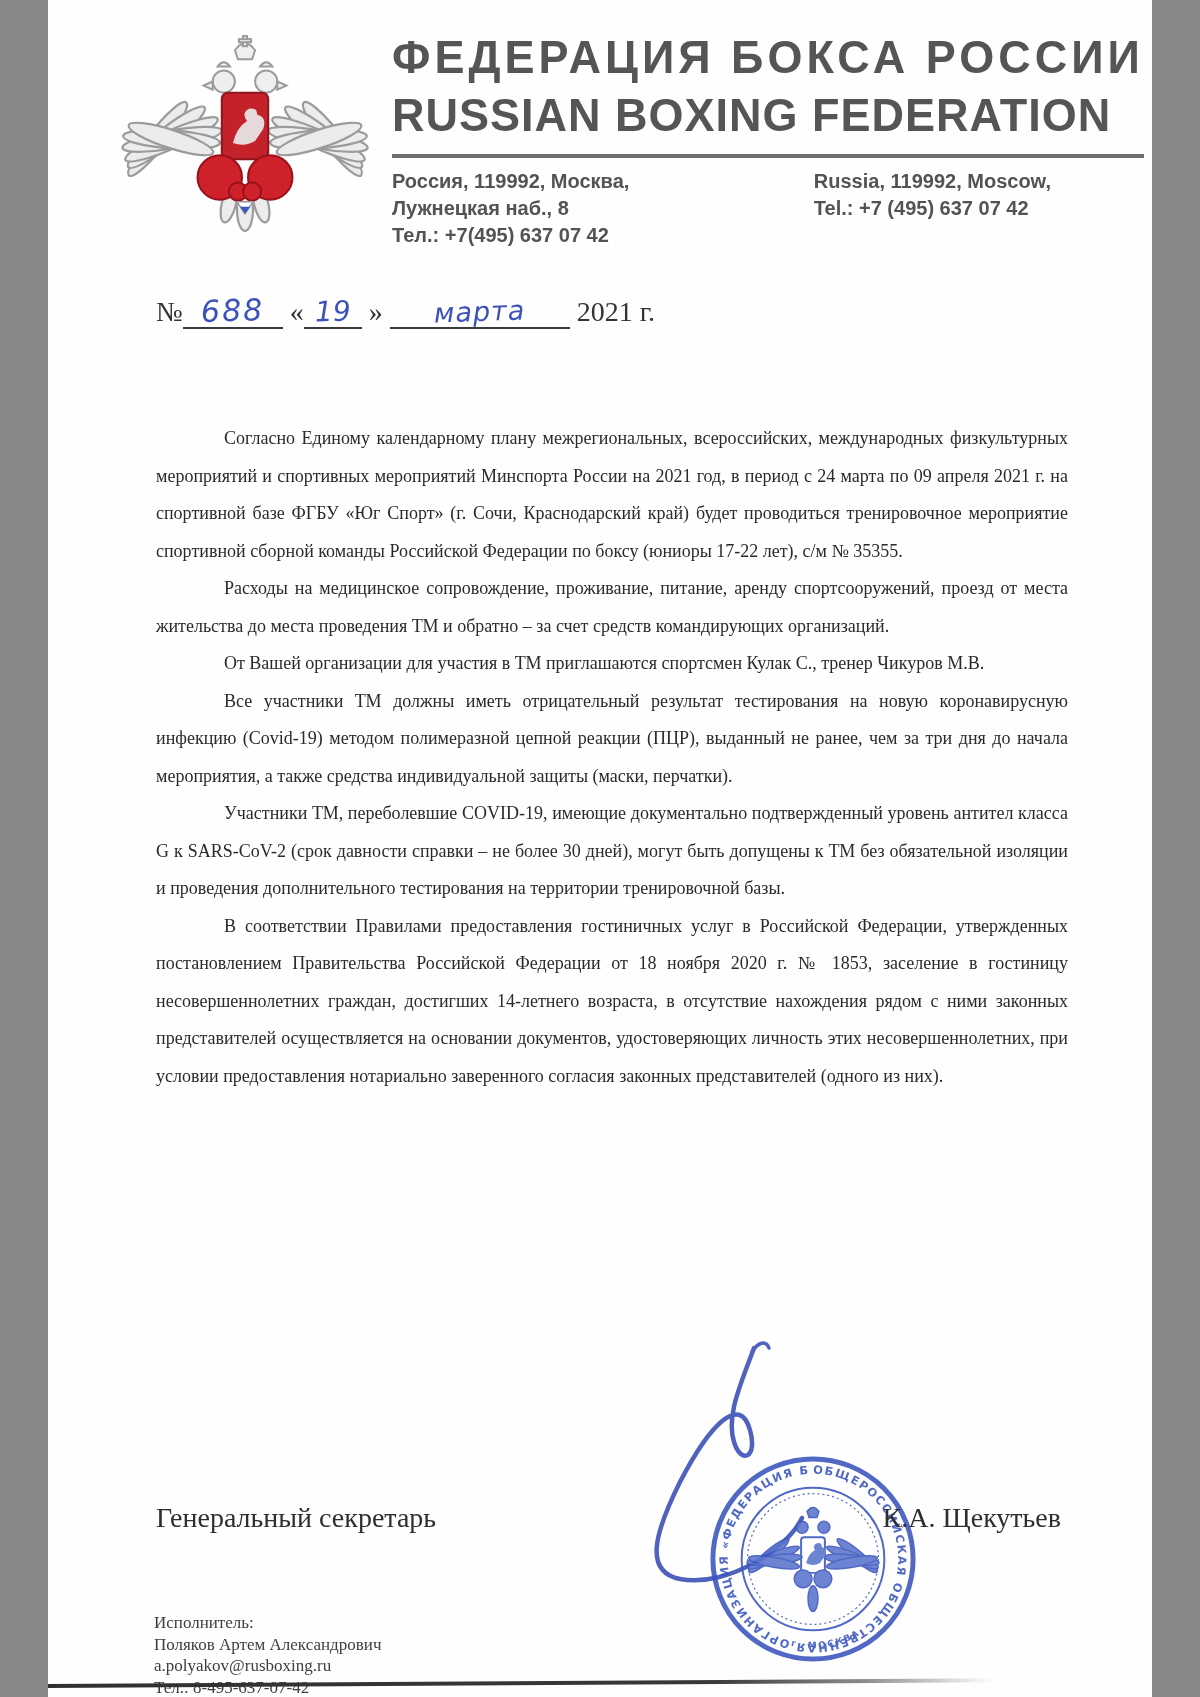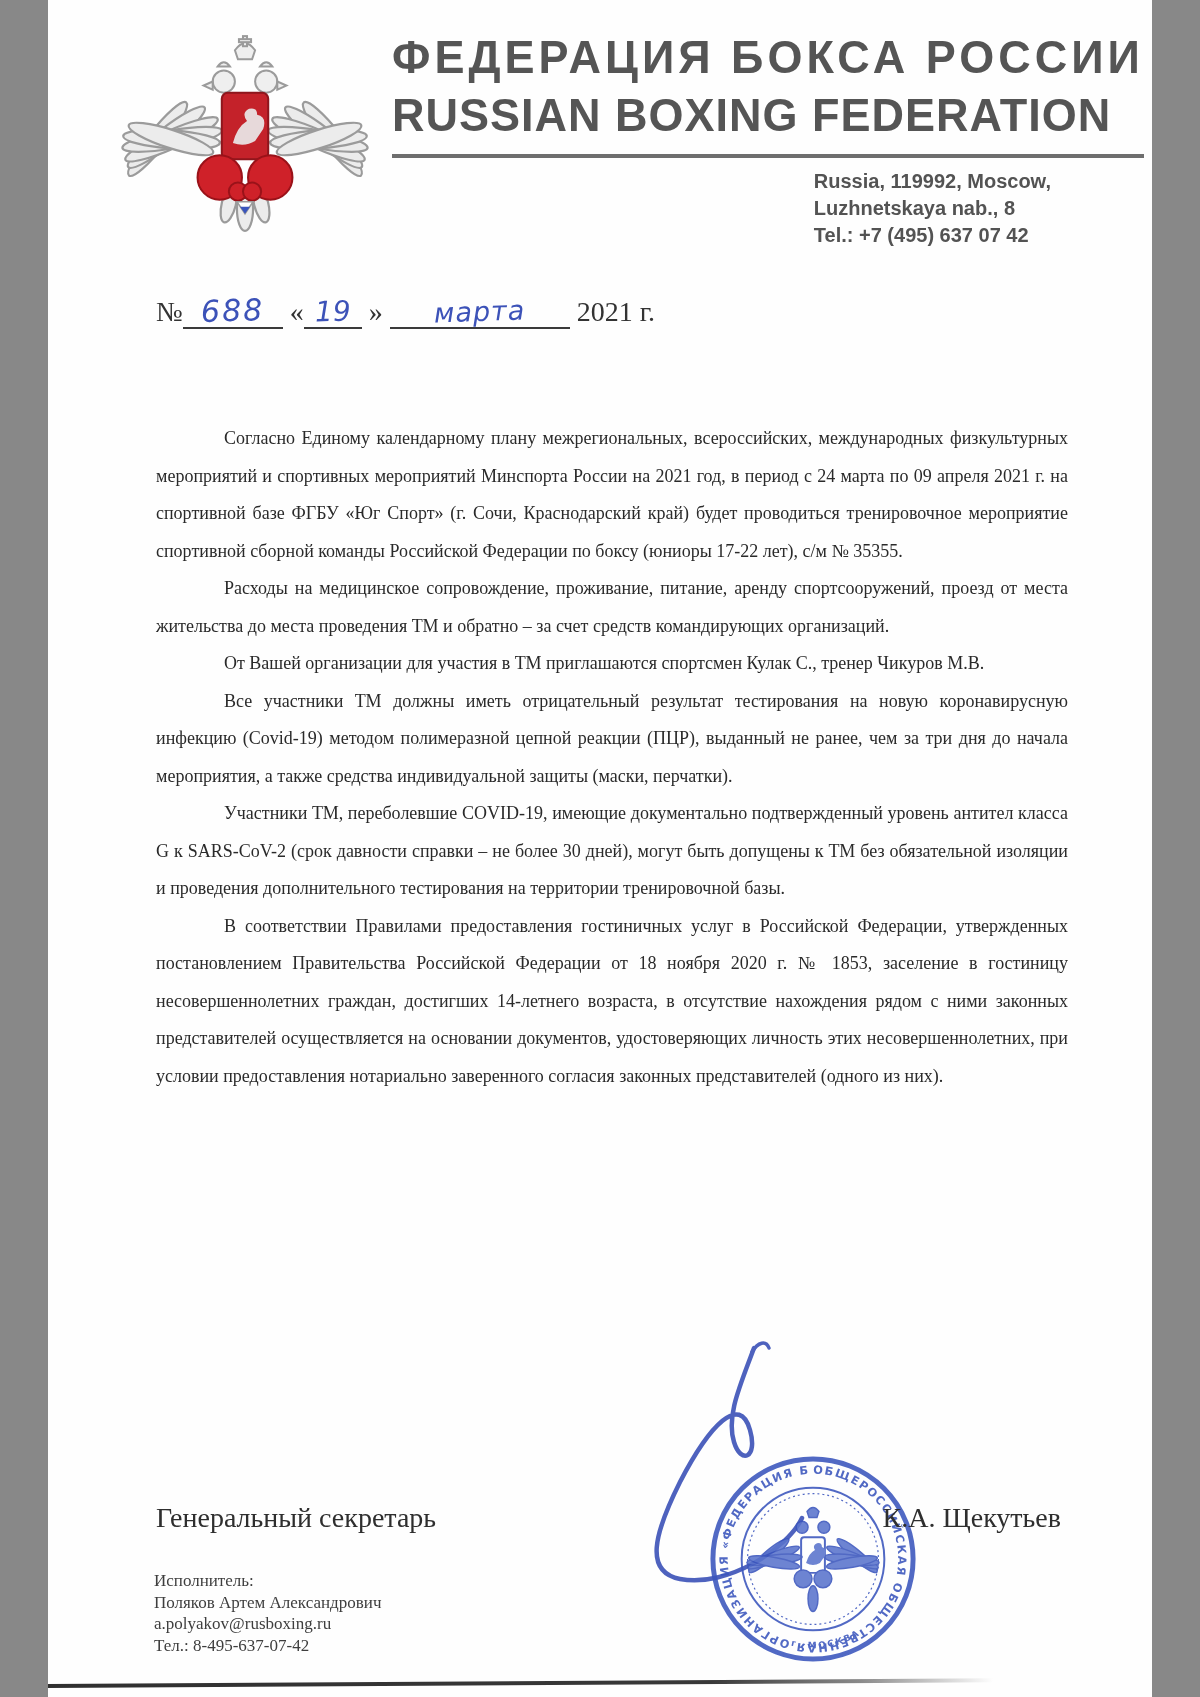--- a/index.html
+++ b/index.html
@@ -37,21 +37,21 @@
   .recipient { position:absolute; left:108px; top:352px; width:912px; text-align:right; font-size:28px; color:#2e2e2e; }
 
   
   .body-text { position:absolute; left:108px; top:420px; width:912px; }
   .body-text p { margin:0; text-indent:68px; text-align:justify; font-size:18px; line-height:37.5px; color:#2a2a2a; }
 
   
   .sign-row { position:absolute; left:108px; top:1502px; width:905px; display:flex; justify-content:space-between; font-size:28px; color:#2e2e2e; z-index:3; }
 
   
-  .executor { position:absolute; left:106px; top:1570px; font-size:17px; line-height:21.5px; color:#3e3e3e; }
+  .executor { position:absolute; left:106px; top:1612px; font-size:17px; line-height:21.5px; color:#3e3e3e; }
 
   
   .stamp { position:absolute; left:656px; top:1450px; width:218px; height:218px; z-index:2; opacity:.88; }
   .squiggle { position:absolute; left:588px; top:1332px; width:200px; height:300px; z-index:2; opacity:.9; }
 
   
   .scan-line { position:absolute; left:0; top:1684px; width:945px; height:4px;
     background:linear-gradient(to right,#303030 0%,#383838 70%,#8a8a8a 86%,rgba(150,150,150,0) 100%);
     transform:rotate(-0.35deg); transform-origin:left center; }
 </style>
@@ -105,23 +105,27 @@
       </g>
       <path d="M112 176 l8 12 8 -12 z" fill="#ffffff" stroke="#9b9b9b" stroke-width="1.5"></path>
       <path d="M115 181 l5 7 5 -7 z" fill="#3a55bd"></path>
     </svg>
 
     <div class="head-right">
       <div class="title-ru">ФЕДЕРАЦИЯ БОКСА РОССИИ</div>
       <div class="title-en">RUSSIAN BOXING FEDERATION</div>
       <div class="rule"></div>
       <div class="addr-row">
+        <div class="addr-ru">
+          <div>Россия, 119992, Москва,</div>
+          <div>Лужнецкая наб., 8</div>
+          <div>Тел.: +7(495) 637 07 42</div>
+        </div>
         <div class="addr-en">
           <div>Russia, 119992, Moscow,</div>
-          <div>Luzhnetskaya nab., 8</div>
           <div>Tel.: +7 (495) 637 07 42</div>
         </div>
       </div>
     </div>
   </div>
 
   <div class="refline"><span>№</span><span class="uline u-num"><span class="hand hand-num">688</span></span> <span>«</span><span class="uline u-day"><span class="hand hand-day">19</span></span> <span>»</span>&nbsp;<span class="uline u-month"><span class="hand hand-month">марта</span></span>&nbsp;<span>2021 г.</span>
   </div>
 
 

